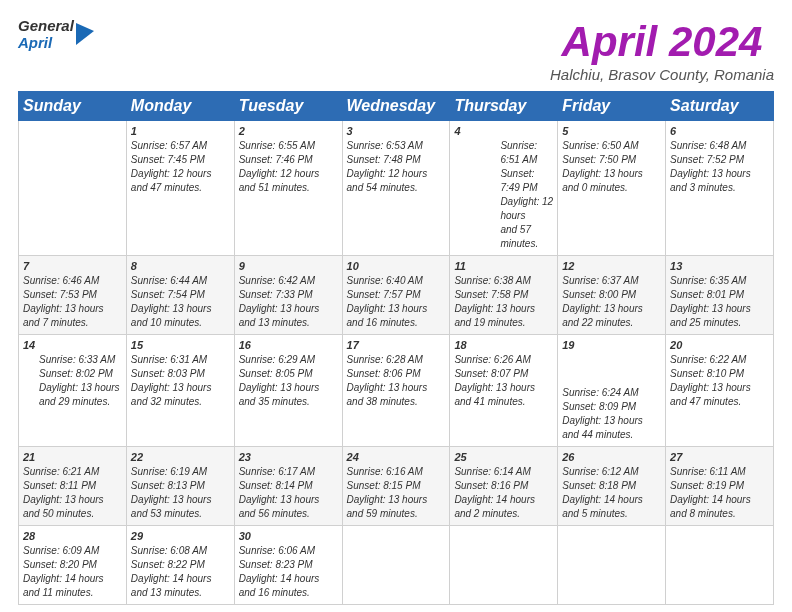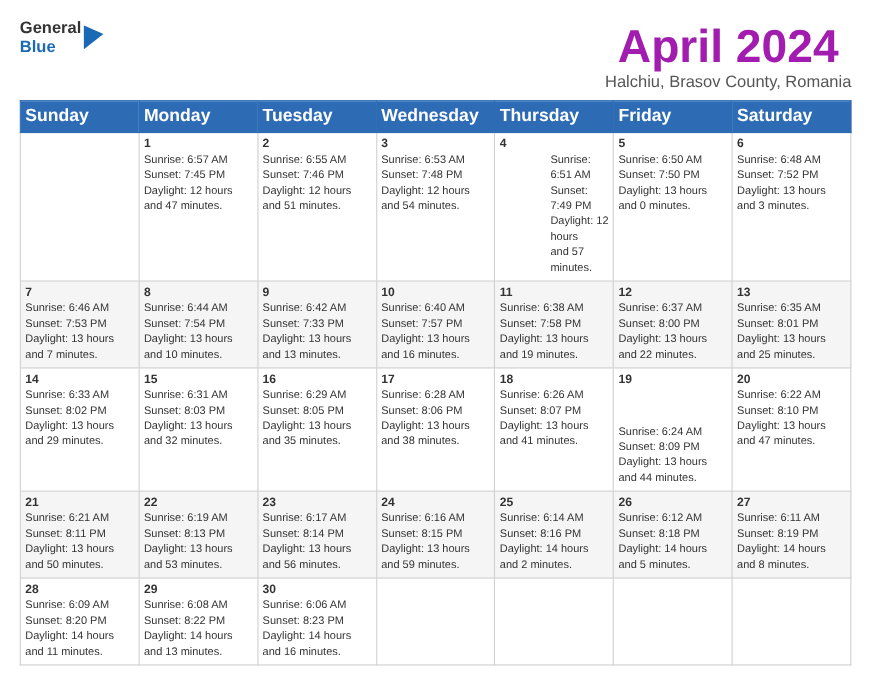--- a/index.html
+++ b/index.html
@@ -7,20 +7,21 @@
       width: 792px;
       height: 612px;
       background: #fff;
       font-family: Arial, sans-serif;
       overflow: hidden;
     }
     .page {
       width: 792px;
       height: 537px;
       padding: 18px 18px 12px 18px;
+      font-style: italic;
     }
     .header {
       display: flex;
       justify-content: space-between;
       align-items: flex-start;
       margin-bottom: 8px;
     }
     .logo {
       display: flex;
       align-items: center;
@@ -96,21 +97,21 @@
     }
   </style>
 </head>
 <body>
 
 <div class="page">
   <div class="header">
     <div class="logo">
       <div class="logo-text">
         <span>General</span>
-        <span style="color:#1a69b5;">Blue</span>
+        <span style="color:#1a69b5;">April</span>
       </div>
       <svg class="logo-icon" viewBox="0 0 18 22" xmlns="http://www.w3.org/2000/svg">
         <polygon points="0,0 18,8 0,22" fill="#1a69b5"></polygon>
       </svg>
     </div>
     <div class="title-block">
       <h1>April 2024</h1>
       <h2>Halchiu, Brasov County, Romania</h2>
     </div>
   </div>
@@ -220,21 +221,21 @@
             <span class="day-num">13</span>
             <div class="day-info" style="white-space: pre-line;">Sunrise: 6:35 AM
 Sunset: 8:01 PM
 Daylight: 13 hours
 and 25 minutes.</div>
           </td>
         </tr>
         <tr>
           <td>
             <span class="day-num">14</span>
-            <div class="day-info" style="white-space: pre-line;">Sunrise: 6:33 AM
+            <div class="day-info" style="white-space: pre-line; margin-left: 16px;">Sunrise: 6:33 AM
 Sunset: 8:02 PM
 Daylight: 13 hours
 and 29 minutes.</div>
           </td>
           <td>
             <span class="day-num">15</span>
             <div class="day-info" style="white-space: pre-line;">Sunrise: 6:31 AM
 Sunset: 8:03 PM
 Daylight: 13 hours
 and 32 minutes.</div>

